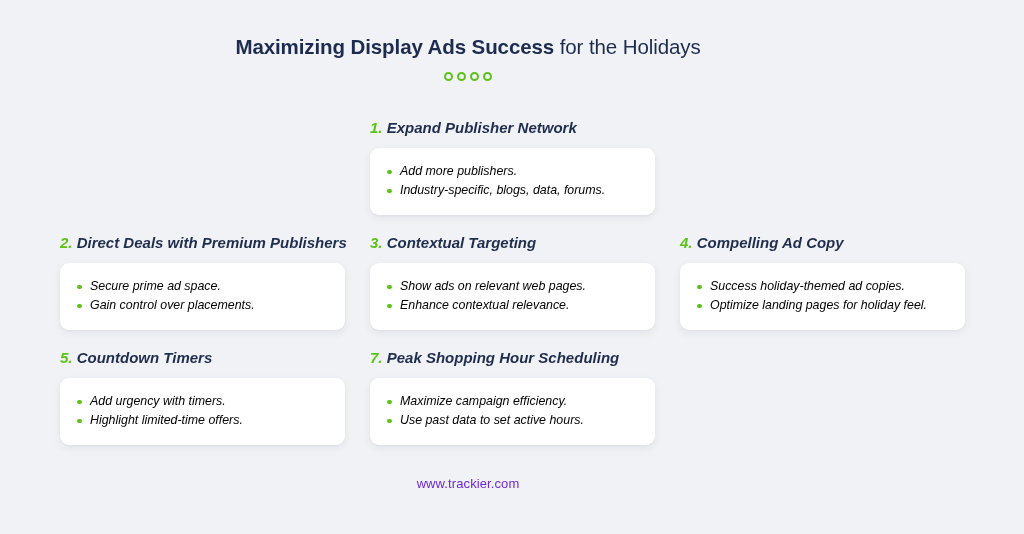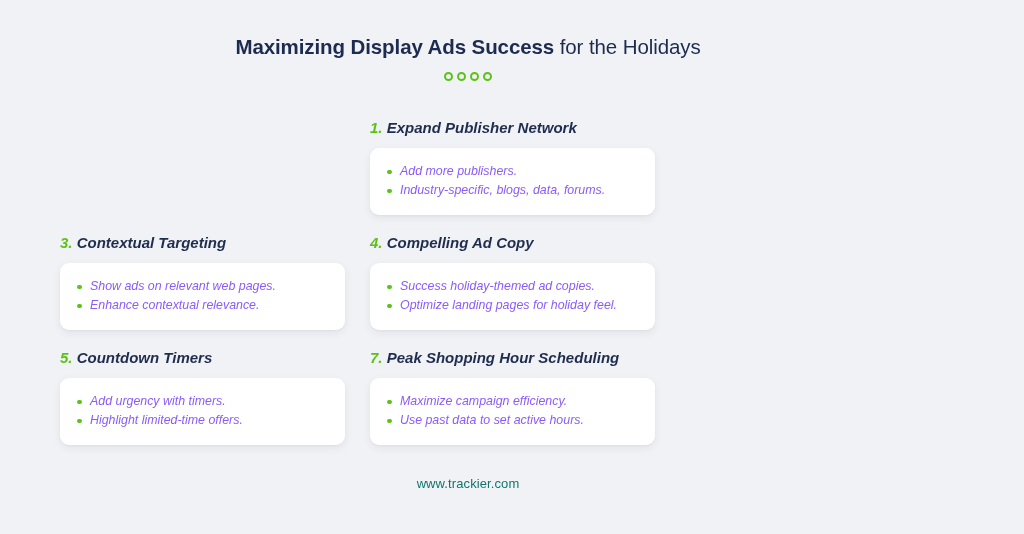--- a/index.html
+++ b/index.html
@@ -92,21 +92,21 @@
   .bullets {
     list-style: none;
     margin: 0;
     padding: 0;
   }
   .bullets li {
     position: relative;
     padding-left: 14px;
     font-size: 12.4px;
     line-height: 19px;
-    color: #8b5cf6;
+    color: #000000;
     white-space: nowrap;
   }
   .bullets li::before {
     content: "";
     position: absolute;
     left: 1px;
     top: 7.5px;
     width: 4.5px;
     height: 4.5px;
     border-radius: 50%;
@@ -116,21 +116,21 @@
   
   .footer {
     position: absolute;
     left: 0;
     right: 0;
     bottom: 42px;
     text-align: center;
   }
   .footer-url {
     font-size: 13px;
-    color: #0f766e;
+    color: #6d28d9;
     letter-spacing: 0.1px;
   }
 </style>
 </head>
 <body>
 
 <div class="infographic">
 
   <div class="header">
     <h1 class="title"><span class="title-strong">Maximizing Display Ads Success</span><span> for the Holidays</span></h1>
@@ -151,20 +151,29 @@
           <ul class="bullets">
             <li>Add more publishers.</li>
             <li>Industry-specific, blogs, data, forums.</li>
           </ul>
         </div>
       </div>
     </div>
 
     <div class="row">
       <div class="col">
+        <div class="section-heading"><span class="section-num">2.</span> <span>Direct Deals with Premium Publishers</span></div>
+        <div class="card">
+          <ul class="bullets">
+            <li>Secure prime ad space.</li>
+            <li>Gain control over placements.</li>
+          </ul>
+        </div>
+      </div>
+      <div class="col">
         <div class="section-heading"><span class="section-num">3.</span> <span>Contextual Targeting</span></div>
         <div class="card">
           <ul class="bullets">
             <li>Show ads on relevant web pages.</li>
             <li>Enhance contextual relevance.</li>
           </ul>
         </div>
       </div>
       <div class="col">
         <div class="section-heading"><span class="section-num">4.</span> <span>Compelling Ad Copy</span></div>

